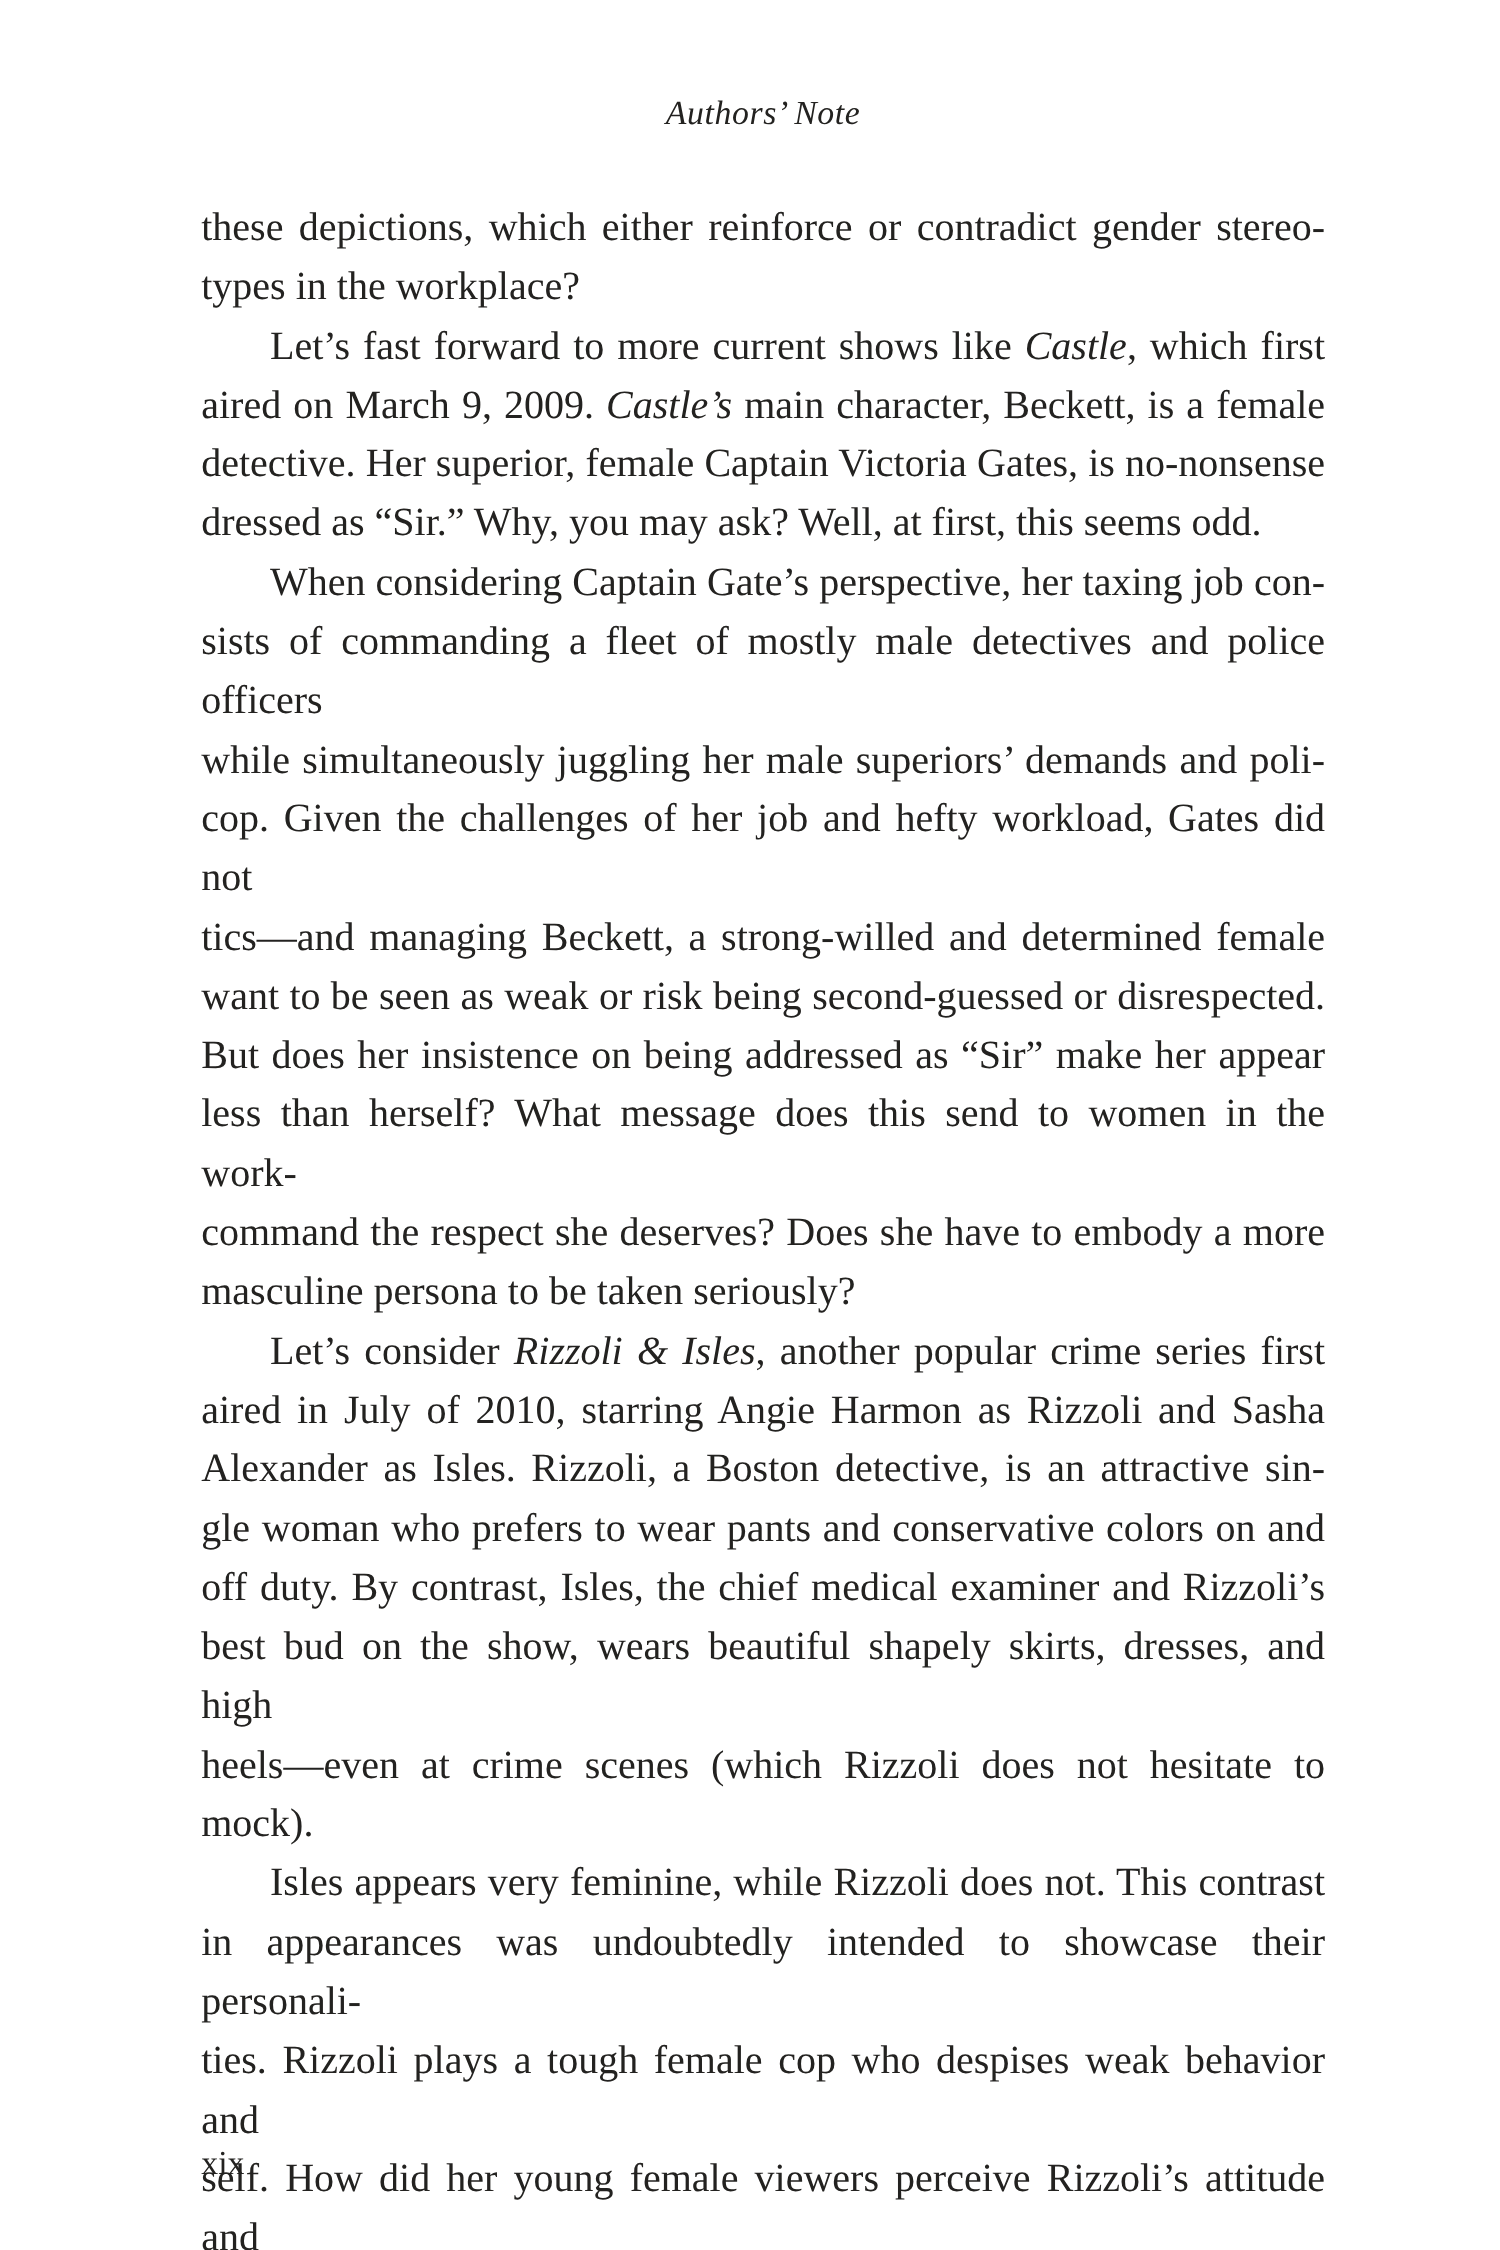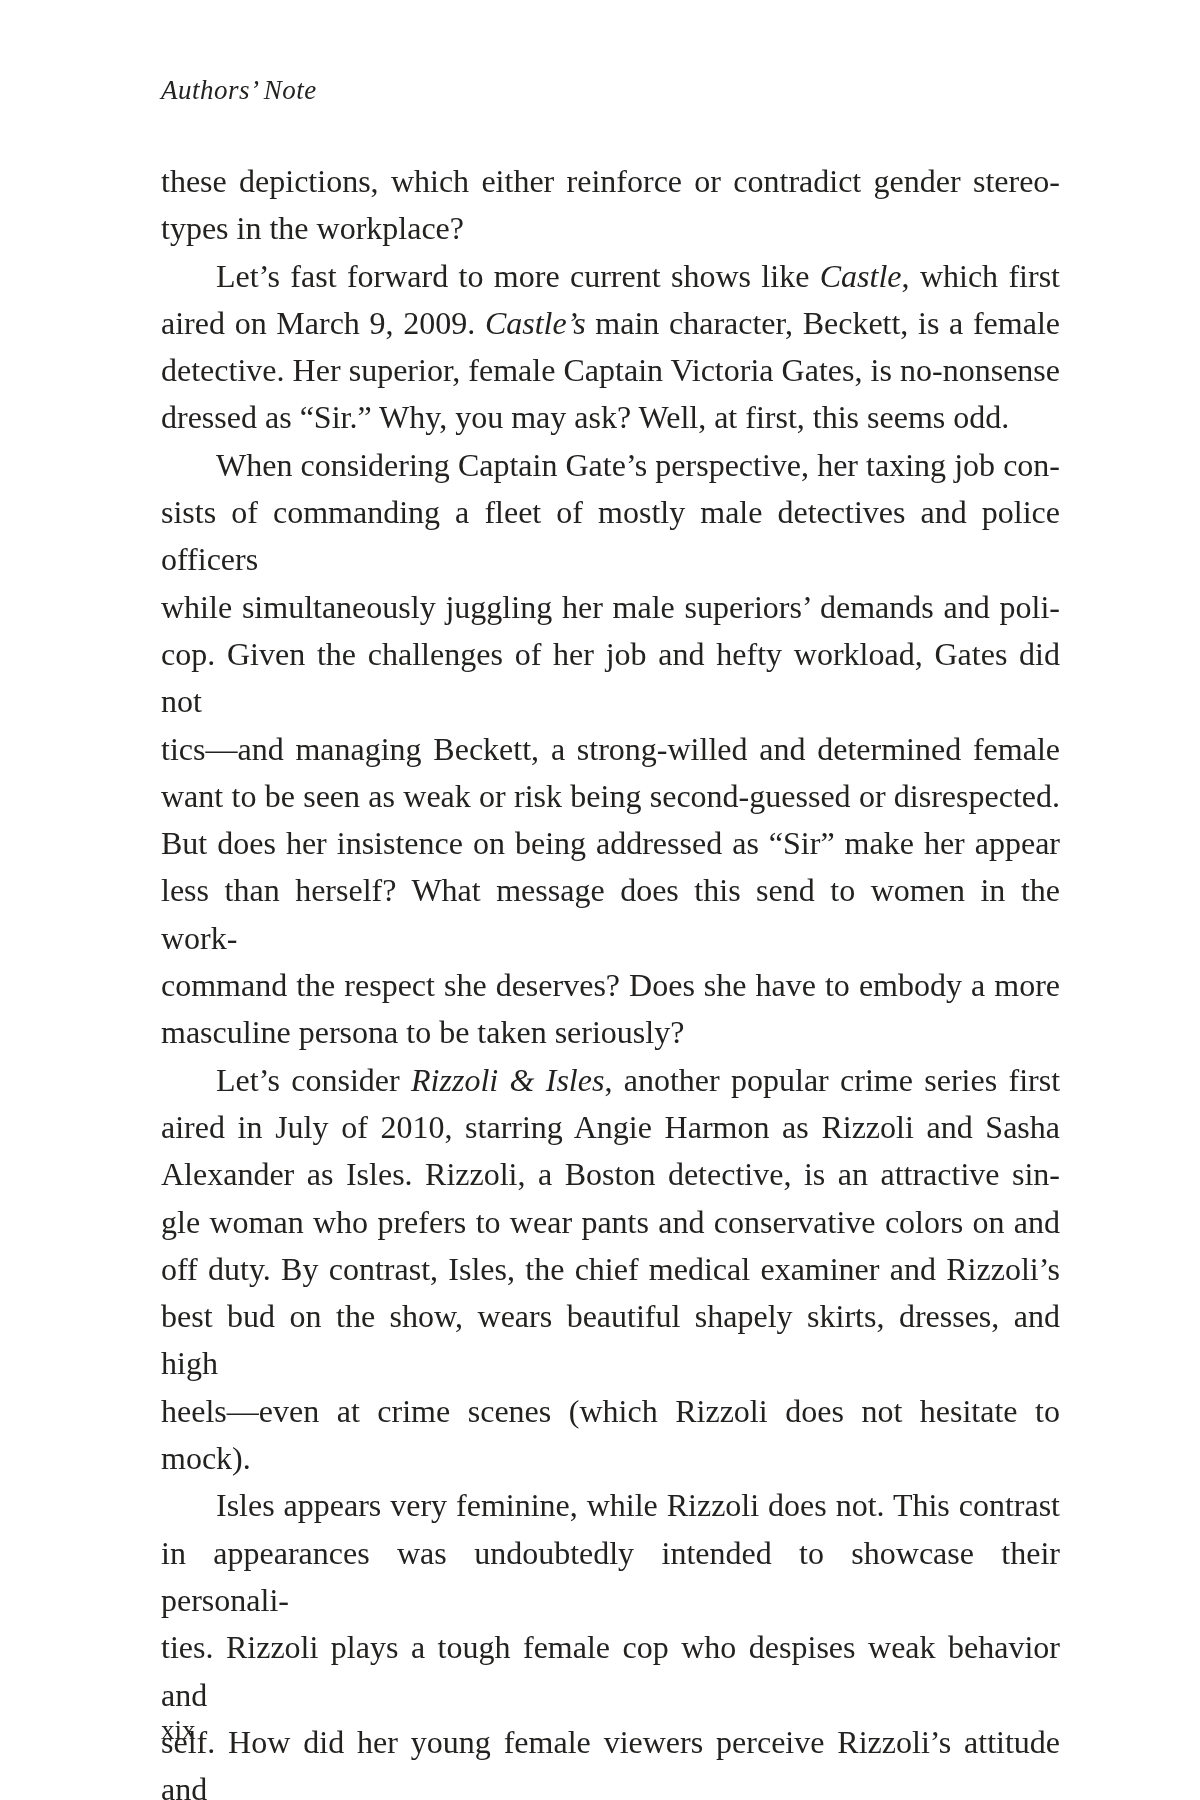--- a/index.html
+++ b/index.html
@@ -14,20 +14,21 @@
     background: #ffffff;
     font-family: "Liberation Serif", serif;
     color: #232220;
     overflow: hidden;
   }
   .chapter-header {
     position: absolute;
     top: 67px;
     left: 161px;
     width: 899px;
+    text-align: center;
     font-style: italic;
     font-size: 27px;
     line-height: 47px;
     letter-spacing: 0.5px;
   }
   .body-text {
     position: absolute;
     top: 158px;
     left: 161px;
     width: 899px;

